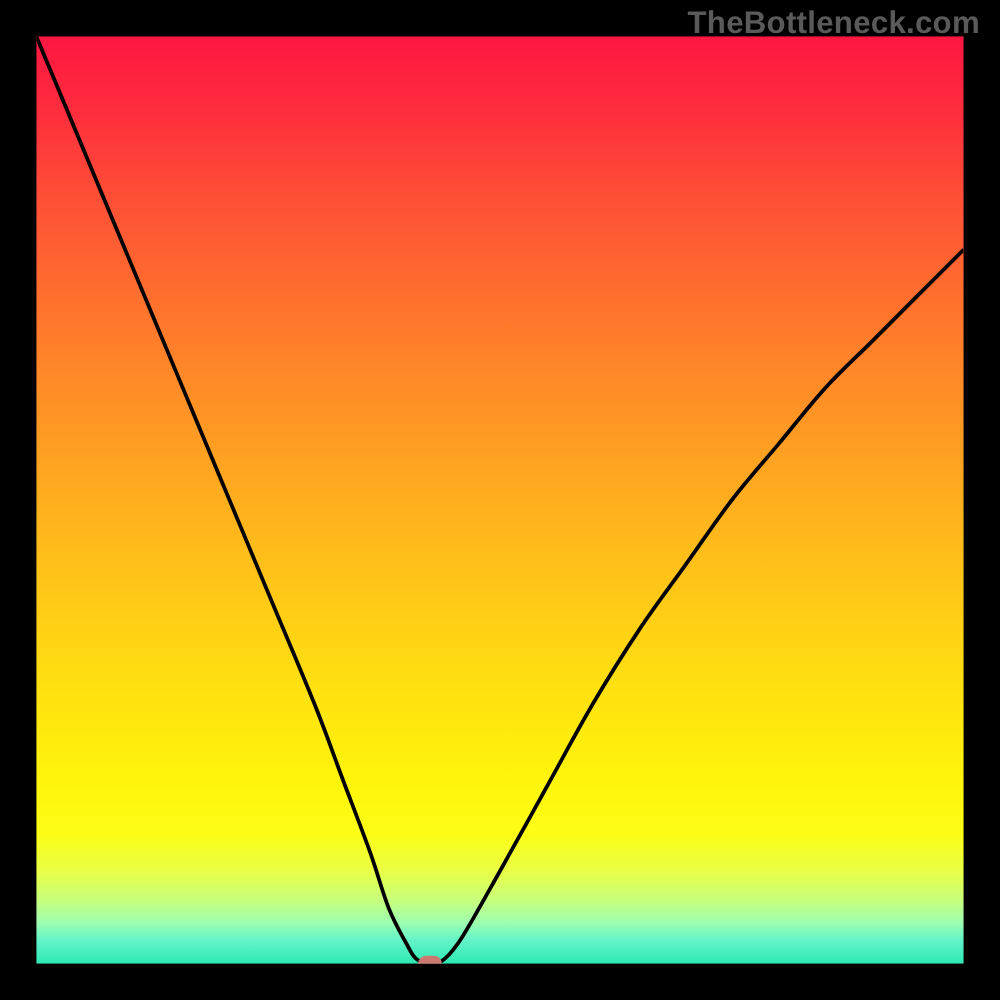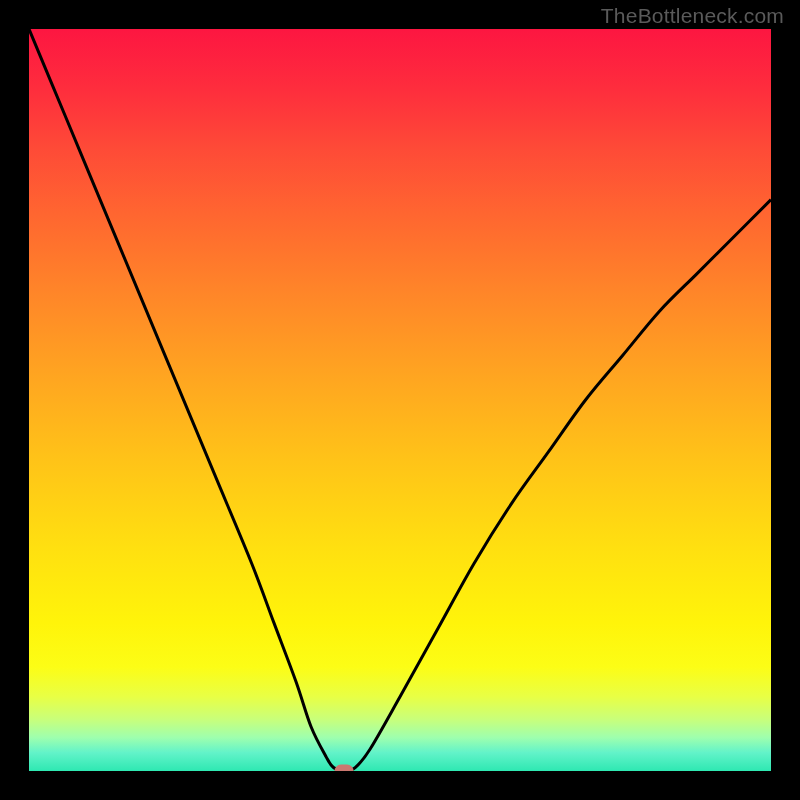--- a/index.html
+++ b/index.html
@@ -14,22 +14,22 @@
     position: relative;
     width: 800px;
     height: 800px;
     background: #000;
   }
   .watermark {
     position: absolute;
     top: 4px;
     right: 16px;
     color: #5a5a5a;
-    font-size: 21px;
-    font-weight: 400;
+    font-size: 25px;
+    font-weight: 700;
     z-index: 10;
     letter-spacing: 0.2px;
   }
   .plot-area {
     position: absolute;
     left: 29px;
     top: 29px;
     width: 742px;
     height: 742px;
     overflow: hidden;

